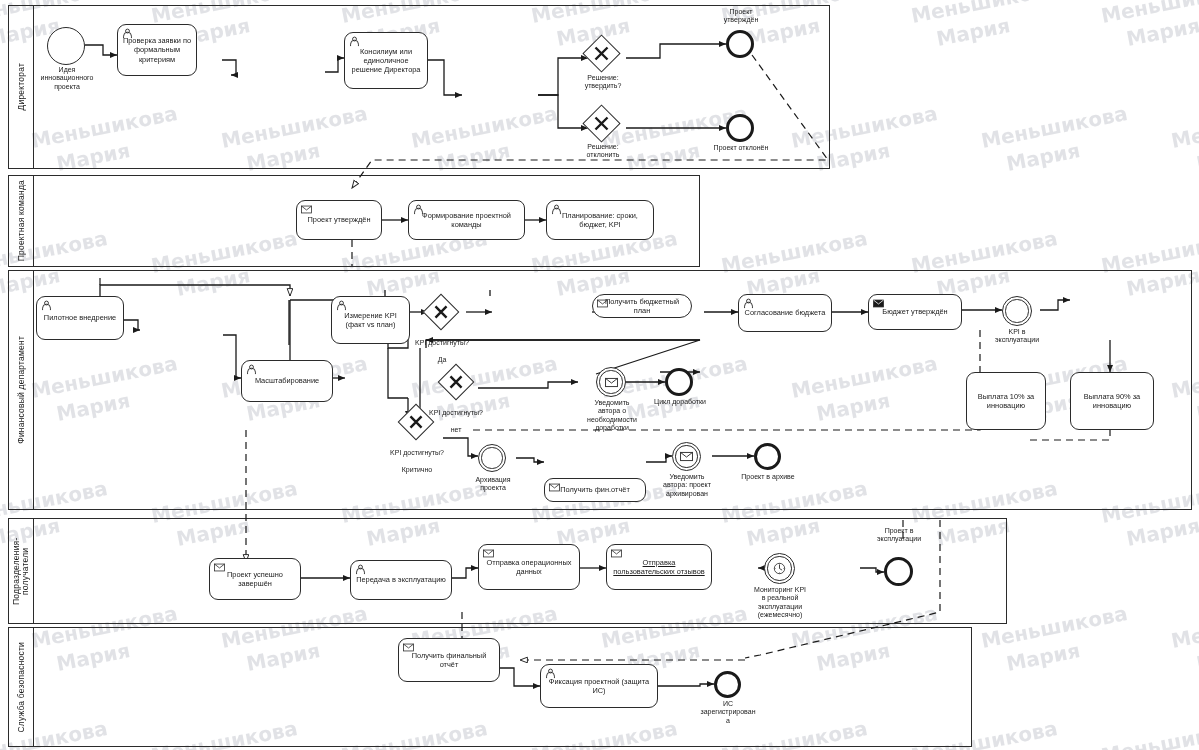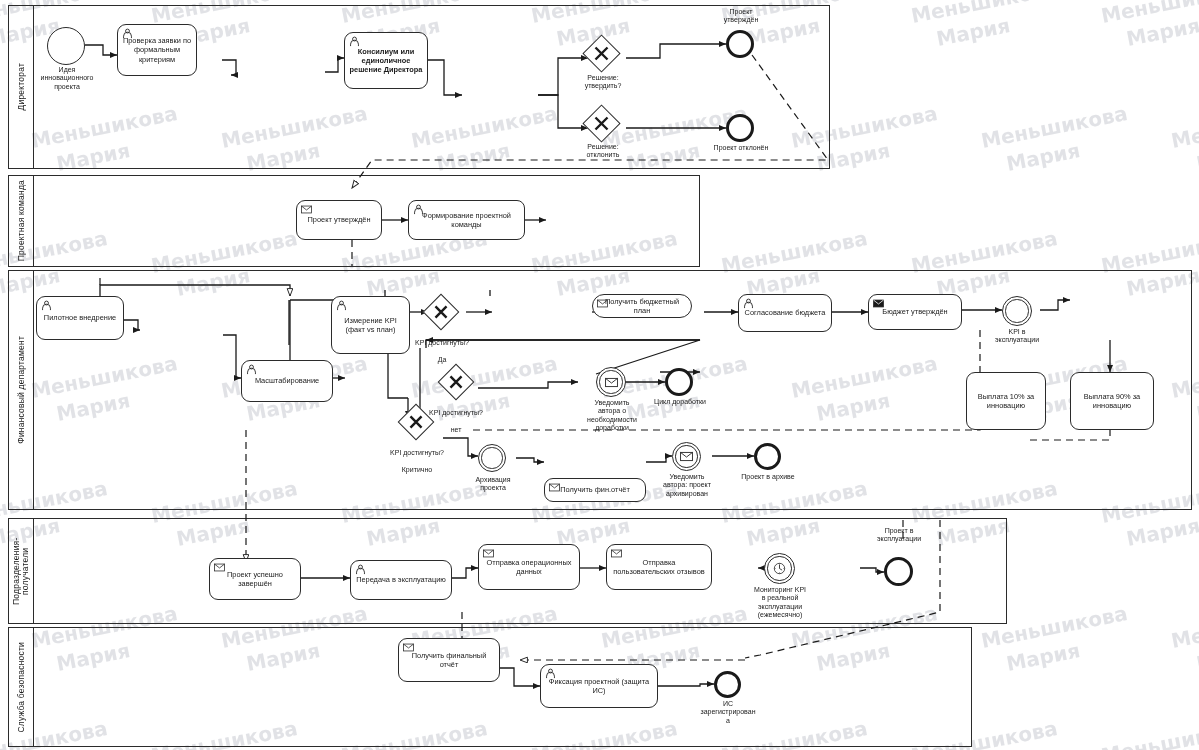--- a/index.html
+++ b/index.html
@@ -306,21 +306,21 @@
         <circle cx="6" cy="3.3" r="2.1" fill="none" stroke="#2b2b2b" stroke-width="1"></circle>
         <path d="M1.7,11 v-2.1 a4.3,4.3 0 0 1 8.6,0 V11" fill="none" stroke="#2b2b2b" stroke-width="1"></path>
       </svg>
     <span>Проверка
 заявки по
 формальным
 критериям</span>
   </div>
 
 
-  <div class="node task" style="left:344px;top:32px;width:84px;height:57px;position:absolute;font-weight:bold;">
+  <div class="node task" style="left:344px;top:32px;width:84px;height:57px;position:absolute;">
     <svg class="tico" viewBox="0 0 12 12">
         <circle cx="6" cy="3.3" r="2.1" fill="none" stroke="#2b2b2b" stroke-width="1"></circle>
         <path d="M1.7,11 v-2.1 a4.3,4.3 0 0 1 8.6,0 V11" fill="none" stroke="#2b2b2b" stroke-width="1"></path>
       </svg>
     <span>Консилиум или
 единоличное
 решение
 Директора</span>
   </div>
 
@@ -366,40 +366,48 @@
 
   <div class="node task" style="left:408px;top:200px;width:117px;height:40px;position:absolute;border-radius:8px;">
     <svg class="tico" viewBox="0 0 12 12">
         <circle cx="6" cy="3.3" r="2.1" fill="none" stroke="#2b2b2b" stroke-width="1"></circle>
         <path d="M1.7,11 v-2.1 a4.3,4.3 0 0 1 8.6,0 V11" fill="none" stroke="#2b2b2b" stroke-width="1"></path>
       </svg>
     <span>Формирование
 проектной команды</span>
   </div>
 
+  <div class="node task" style="left:546px;top:200px;width:108px;height:40px;position:absolute;">
+    <svg class="tico" viewBox="0 0 12 12">
+        <circle cx="6" cy="3.3" r="2.1" fill="none" stroke="#2b2b2b" stroke-width="1"></circle>
+        <path d="M1.7,11 v-2.1 a4.3,4.3 0 0 1 8.6,0 V11" fill="none" stroke="#2b2b2b" stroke-width="1"></path>
+      </svg>
+    <span>Планирование: сроки,
+бюджет, KPI</span>
+  </div>
 
   <div class="node task" style="left:36px;top:296px;width:88px;height:44px;position:absolute;">
     <svg class="tico" viewBox="0 0 12 12">
         <circle cx="6" cy="3.3" r="2.1" fill="none" stroke="#2b2b2b" stroke-width="1"></circle>
         <path d="M1.7,11 v-2.1 a4.3,4.3 0 0 1 8.6,0 V11" fill="none" stroke="#2b2b2b" stroke-width="1"></path>
       </svg>
     <span>Пилотное
 внедрение</span>
   </div>
 
 
   <div class="node task" style="left:241px;top:360px;width:92px;height:42px;position:absolute;">
     <svg class="tico" viewBox="0 0 12 12">
         <circle cx="6" cy="3.3" r="2.1" fill="none" stroke="#2b2b2b" stroke-width="1"></circle>
         <path d="M1.7,11 v-2.1 a4.3,4.3 0 0 1 8.6,0 V11" fill="none" stroke="#2b2b2b" stroke-width="1"></path>
       </svg>
     <span>Масштабирование</span>
   </div>
 
-  <div class="node task" style="left:331px;top:296px;width:79px;height:58px;position:absolute;">
+  <div class="node task" style="left:331px;top:296px;width:79px;height:48px;position:absolute;">
     <svg class="tico" viewBox="0 0 12 12">
         <circle cx="6" cy="3.3" r="2.1" fill="none" stroke="#2b2b2b" stroke-width="1"></circle>
         <path d="M1.7,11 v-2.1 a4.3,4.3 0 0 1 8.6,0 V11" fill="none" stroke="#2b2b2b" stroke-width="1"></path>
       </svg>
     <span>Измерение KPI
 (факт vs план)</span>
   </div>
 
   <div class="node" style="left:428px;top:299px;">
     <div class="gw" style="position:relative;width:26px;height:26px;">
@@ -551,21 +559,21 @@
   <div class="node task" style="left:478px;top:544px;width:102px;height:46px;position:absolute;">
     <svg class="tico" viewBox="0 0 14 10">
         <rect x="0.6" y="0.6" width="12.8" height="8.8" fill="none" stroke="#2b2b2b" stroke-width="1"></rect>
         <path d="M0.6,0.6 L7,5.6 L13.4,0.6" fill="none" stroke="#2b2b2b" stroke-width="1"></path>
       </svg>
     <span>Отправка
 операционных
 данных</span>
   </div>
 
-  <div class="node task" style="left:606px;top:544px;width:106px;height:46px;position:absolute;">
+  <div class="node task" style="left:606px;top:544px;width:106px;height:46px;position:absolute;text-decoration:underline;">
     <svg class="tico" viewBox="0 0 14 10">
         <rect x="0.6" y="0.6" width="12.8" height="8.8" fill="none" stroke="#2b2b2b" stroke-width="1"></rect>
         <path d="M0.6,0.6 L7,5.6 L13.4,0.6" fill="none" stroke="#2b2b2b" stroke-width="1"></path>
       </svg>
     <span>Отправка
 пользовательских
 отзывов</span>
   </div>
 
   <div class="node" style="left:764px;top:553px;">

